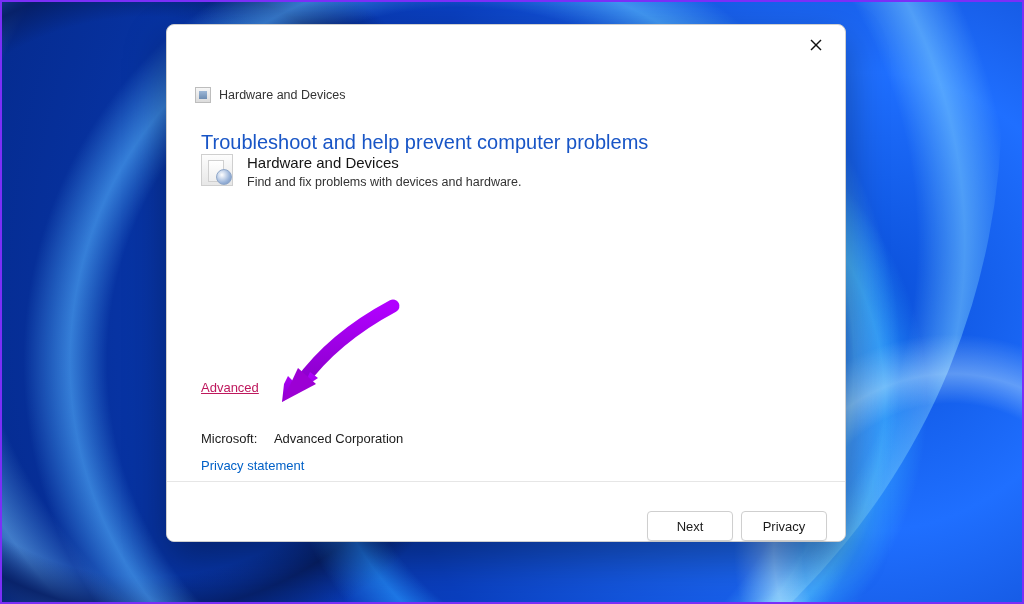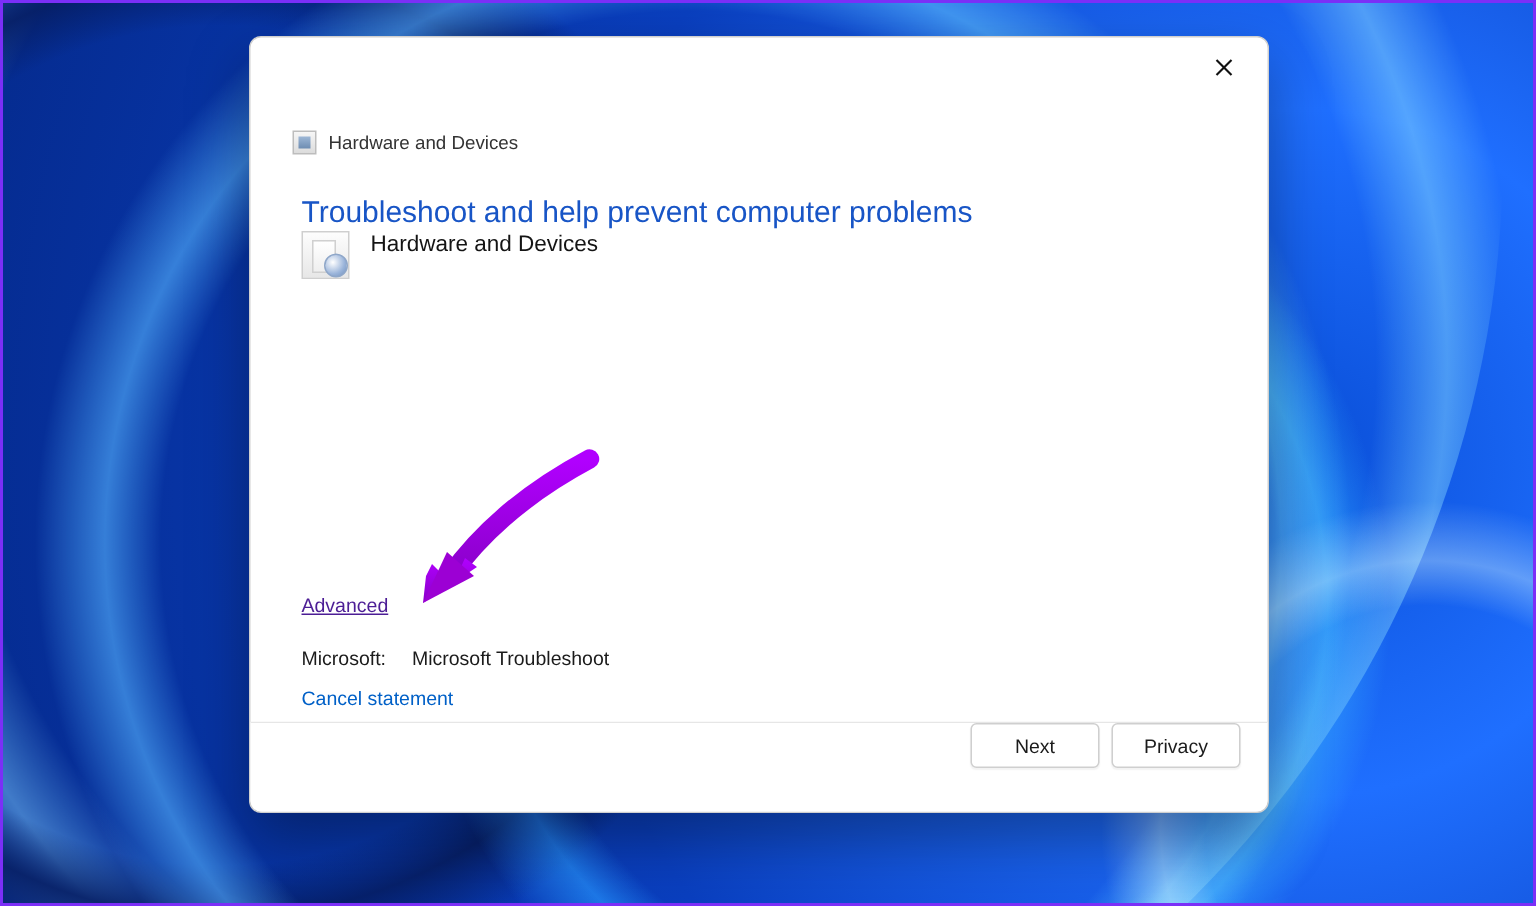--- a/index.html
+++ b/index.html
@@ -95,32 +95,32 @@
     content:""; position:absolute; left:14px; top:14px; width:14px; height:14px; border-radius:50%;
     background: radial-gradient(circle at 35% 35%, #fff, #9ab4da 60%, #6f8ebb);
     border:1px solid #8fa7c9;
   }
   .item-title { font-size: 15px; color: #141414; line-height: 1.2; }
   .item-desc  { font-size: 12.5px; color: #333; margin-top: 3px; }
 
   .spacer { flex: 1 1 auto; }
 
   .advanced-link {
-    font-size: 13px; color: #4c1d95; text-decoration: underline;
-    cursor: pointer; width: fit-content; margin-left: 6px; margin-bottom: 20px;
+    font-size: 13px; color: #be185d; text-decoration: underline;
+    cursor: pointer; width: fit-content; margin-left: 6px; margin-bottom: 36px;
   }
 
   .meta { margin-left: 6px; font-size: 13px; color: #1b1b1b; }
   .meta .label { display:inline-block; width: 70px; }
   .privacy-link { font-size: 13px; color: #0060c7; cursor: pointer; margin-left:6px; margin-top: 12px; width:fit-content;}
 
   .footer {
     border-top: 1px solid #e6e6e6;
     height: 60px;
-    display: flex; align-items: flex-start; justify-content: flex-end;
+    display: flex; align-items: flex-end; justify-content: flex-end;
     gap: 8px; padding-right: 18px;
     background: #fff;
     border-radius: 0 0 8px 8px;
   }
   .btn {
     min-width: 86px; height: 30px;
     border: 1px solid #cfcfcf;
     background: #ffffff;
     border-radius: 4px;
     font-size: 13px; color: #1b1b1b;
@@ -162,32 +162,33 @@
         <div class="crumb-icon"></div>
         <span class="crumb-text">Hardware and Devices</span>
       </div>
 
       <h1 class="heading">Troubleshoot and help prevent computer problems</h1>
 
       <div class="item-row">
         <div class="item-icon"></div>
         <div>
           <div class="item-title">Hardware and Devices</div>
+          <div class="item-desc">Find and fix problems with devices and hardware.</div>
         </div>
       </div>
 
       <div class="spacer"></div>
 
       <a class="advanced-link">Advanced</a>
 
       <div class="meta">
         <span class="label">Microsoft:</span>
-        <span>Microsoft Troubleshoot</span>
-      </div>
-      <a class="privacy-link">Cancel statement</a>
+        <span>Advanced Corporation</span>
+      </div>
+      <a class="privacy-link">Privacy statement</a>
     </div>
 
     <div class="footer">
       <button class="btn">Next</button>
       <button class="btn">Privacy</button>
     </div>
   </div>
 
   <div class="arrow">
     <svg viewBox="0 0 130 110">

